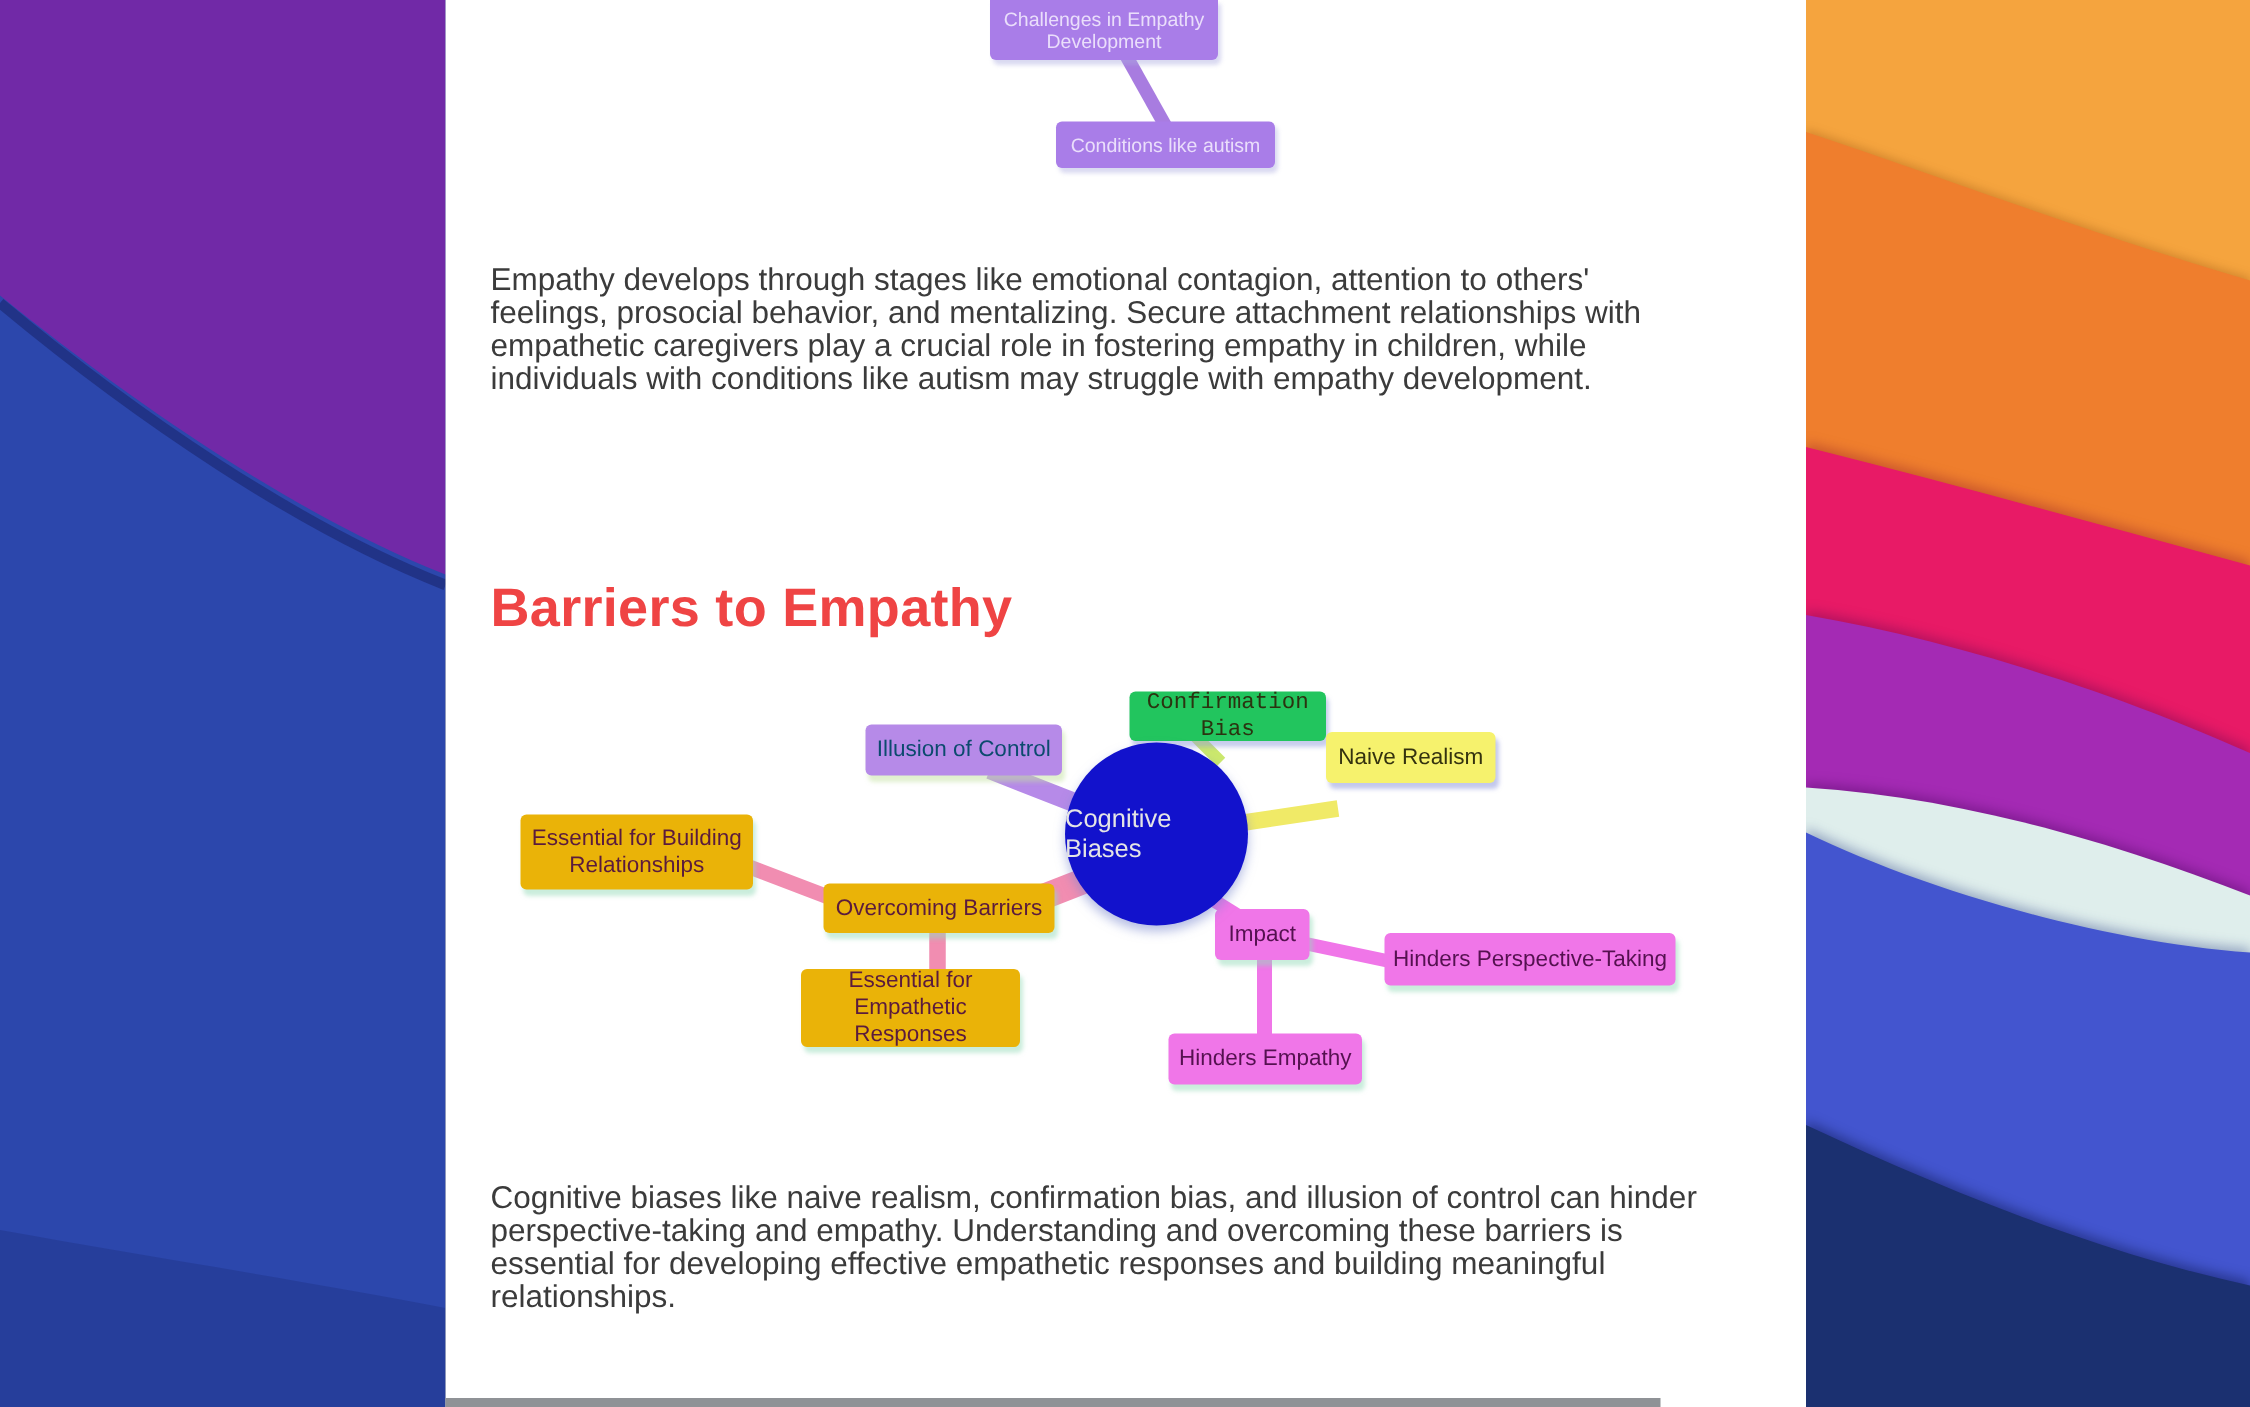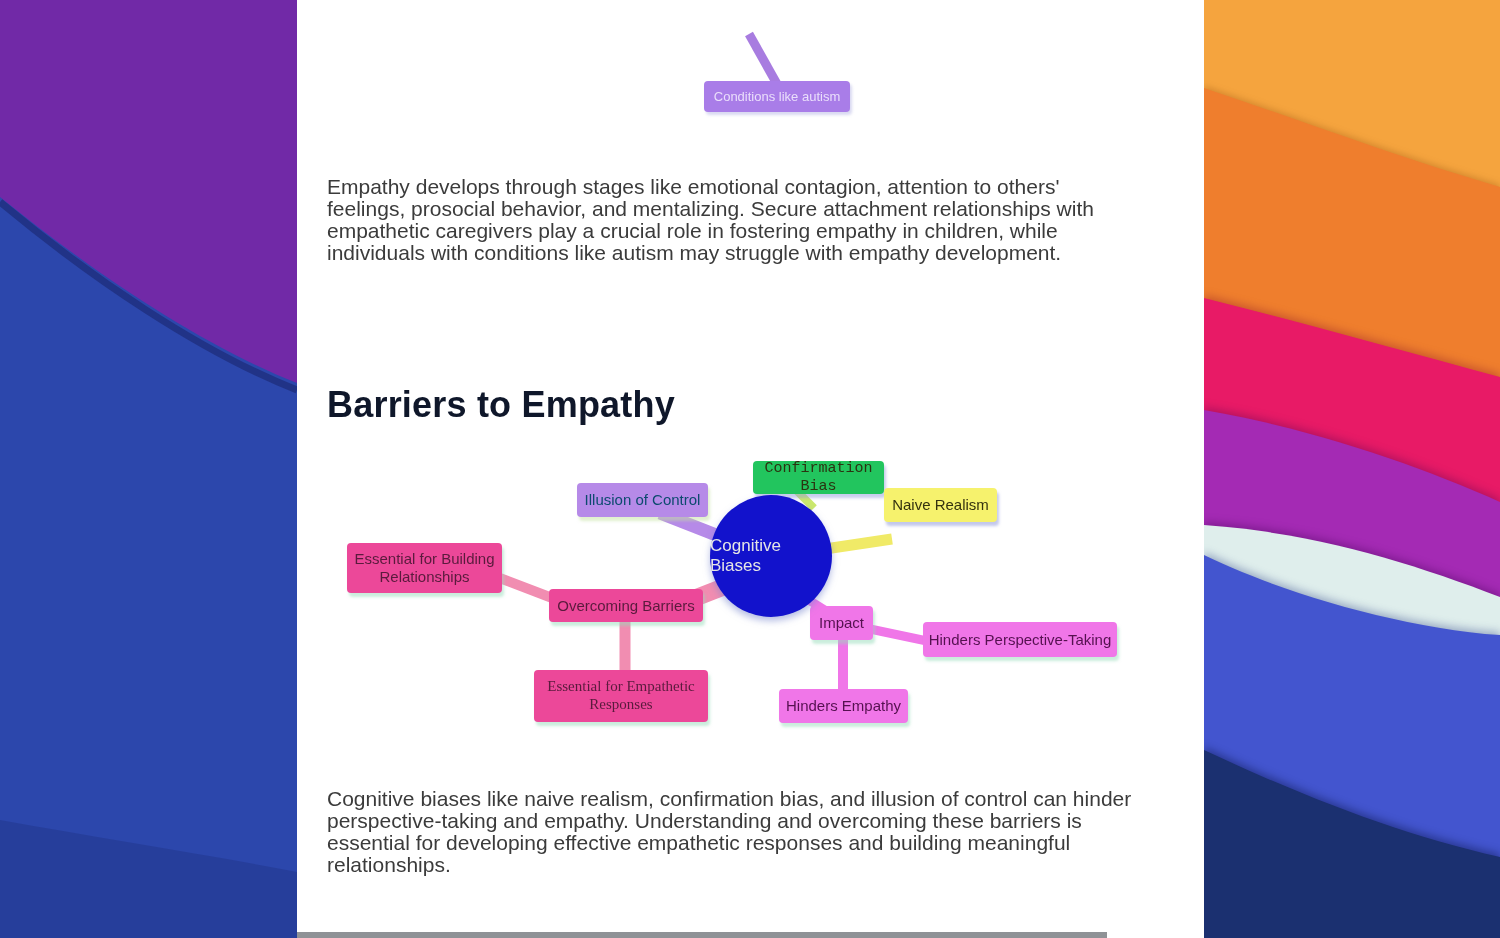--- a/index.html
+++ b/index.html
@@ -1,29 +1,29 @@
 <!DOCTYPE html>
 <html><head>
 <meta charset="utf-8">
 <style>
   html,body{margin:0;padding:0;background:#10204a;font-family:"Liberation Sans",sans-serif;}
   .screen{position:relative;width:1500px;height:938px;overflow:hidden;}
   .bg{position:absolute;left:0;top:0;z-index:0;}
   .page{position:absolute;left:297px;top:0;width:907px;height:938px;background:#ffffff;z-index:1;}
   .body-text{position:absolute;left:30px;width:805px;margin:0;font-size:21px;line-height:22px;color:#3b3b3b;}
-  .heading{position:absolute;left:30px;margin:0;font-size:36px;font-weight:bold;color:#0f172a;letter-spacing:.2px;}
+  .heading{position:absolute;left:30px;margin:0;font-size:36px;font-weight:bold;color:#ef4444;letter-spacing:.2px;}
   .map{position:absolute;left:0;top:0;width:907px;height:938px;pointer-events:none;}
   .map svg{position:absolute;left:0;top:0;z-index:1;}
   .node{position:absolute;z-index:2;display:flex;align-items:center;justify-content:center;
         text-align:center;border-radius:4px;font-size:15px;line-height:1.18;padding:2px 4px;box-sizing:border-box;}
   .n-top{background:#a97de8;color:#eadefb;font-size:13px;box-shadow:2px 3px 3px rgba(170,170,225,.45);}
   .n-green{background:#22c55e;color:#2b3310;box-shadow:2px 4px 3px rgba(145,155,220,.5);font-family:Liberation Mono, monospace;}
   .n-yellow{background:#f6f26d;color:#34320f;box-shadow:2px 4px 3px rgba(145,155,220,.55);}
   .n-purple{background:#b68ae8;color:#0c4a6e;box-shadow:2px 4px 3px rgba(195,225,160,.5);}
-  .n-pink{background:#ec4899;color:#5a1b3d;box-shadow:2px 4px 3px rgba(150,220,185,.5);}
+  .n-pink{background:#eab308;color:#5a1b3d;box-shadow:2px 4px 3px rgba(150,220,185,.5);}
   .n-magenta{background:#f076e8;color:#551150;box-shadow:2px 4px 3px rgba(150,220,185,.5);}
   .center-circle{position:absolute;left:413px;top:495px;width:122px;height:122px;border-radius:50%;
         background:#1212cc;color:#e5e5e5;display:flex;align-items:center;justify-content:center;
         font-size:17px;z-index:3;box-shadow:0 4px 7px rgba(120,135,205,.55);}
   .scrollbar{position:absolute;left:0;top:932px;width:810px;height:6px;background:#8f9296;}
 </style>
 </head>
 <body>
 
 <div class="screen">
@@ -43,20 +43,23 @@
     <path d="M1204,555 C1280,592 1400,628 1500,635 L1500,938 L1204,938 Z" fill="#4355cf" style="filter:drop-shadow(0 -3px 4px rgba(20,40,120,.35))"></path>
     <path d="M1204,750 C1300,795 1400,835 1500,857 L1500,938 L1204,938 Z" fill="#1b3070" style="filter:drop-shadow(0 -3px 4px rgba(0,10,50,.4))"></path>
   </svg>
 
   <div class="page">
 
     <div class="map">
       <svg width="907" height="938">
         <line x1="452" y1="34" x2="480" y2="84" stroke="#a87ce0" stroke-width="9"></line>
       </svg>
+      <div class="node n-top" style="left:363px;top:0;width:152px;height:40px;border-radius:0 0 4px 4px;">
+        <span>Challenges in Empathy Development</span>
+      </div>
       <div class="node n-top" style="left:407px;top:81px;width:146px;height:31px;text-align:right;">
         <span>Conditions like autism</span>
       </div>
     </div>
 
     <p class="body-text" style="top:176px;">Empathy develops through stages like emotional contagion, attention to others' feelings, prosocial behavior, and mentalizing. Secure attachment relationships with empathetic caregivers play a crucial role in fostering empathy in children, while individuals with conditions like autism may struggle with empathy development.</p>
 
     <h2 class="heading" style="top:384px;">Barriers to Empathy</h2>
 
     <div class="map">
@@ -80,21 +83,21 @@
       </div>
       <div class="node n-yellow" style="left:587px;top:488px;width:113px;height:34px;">
         <span>Naive Realism</span>
       </div>
       <div class="node n-pink" style="left:252px;top:589px;width:154px;height:33px;">
         <span>Overcoming Barriers</span>
       </div>
       <div class="node n-pink" style="left:50px;top:543px;width:155px;height:50px;">
         <span>Essential for Building Relationships</span>
       </div>
-      <div class="node n-pink" style="left:237px;top:670px;width:174px;height:52px;font-family:Liberation Serif, serif;">
+      <div class="node n-pink" style="left:237px;top:646px;width:146px;height:52px;">
         <span>Essential for Empathetic Responses</span>
       </div>
       <div class="node n-magenta" style="left:513px;top:606px;width:63px;height:34px;">
         <span>Impact</span>
       </div>
       <div class="node n-magenta" style="left:626px;top:622px;width:194px;height:35px;">
         <span>Hinders Perspective-Taking</span>
       </div>
       <div class="node n-magenta" style="left:482px;top:689px;width:129px;height:34px;">
         <span>Hinders Empathy</span>

